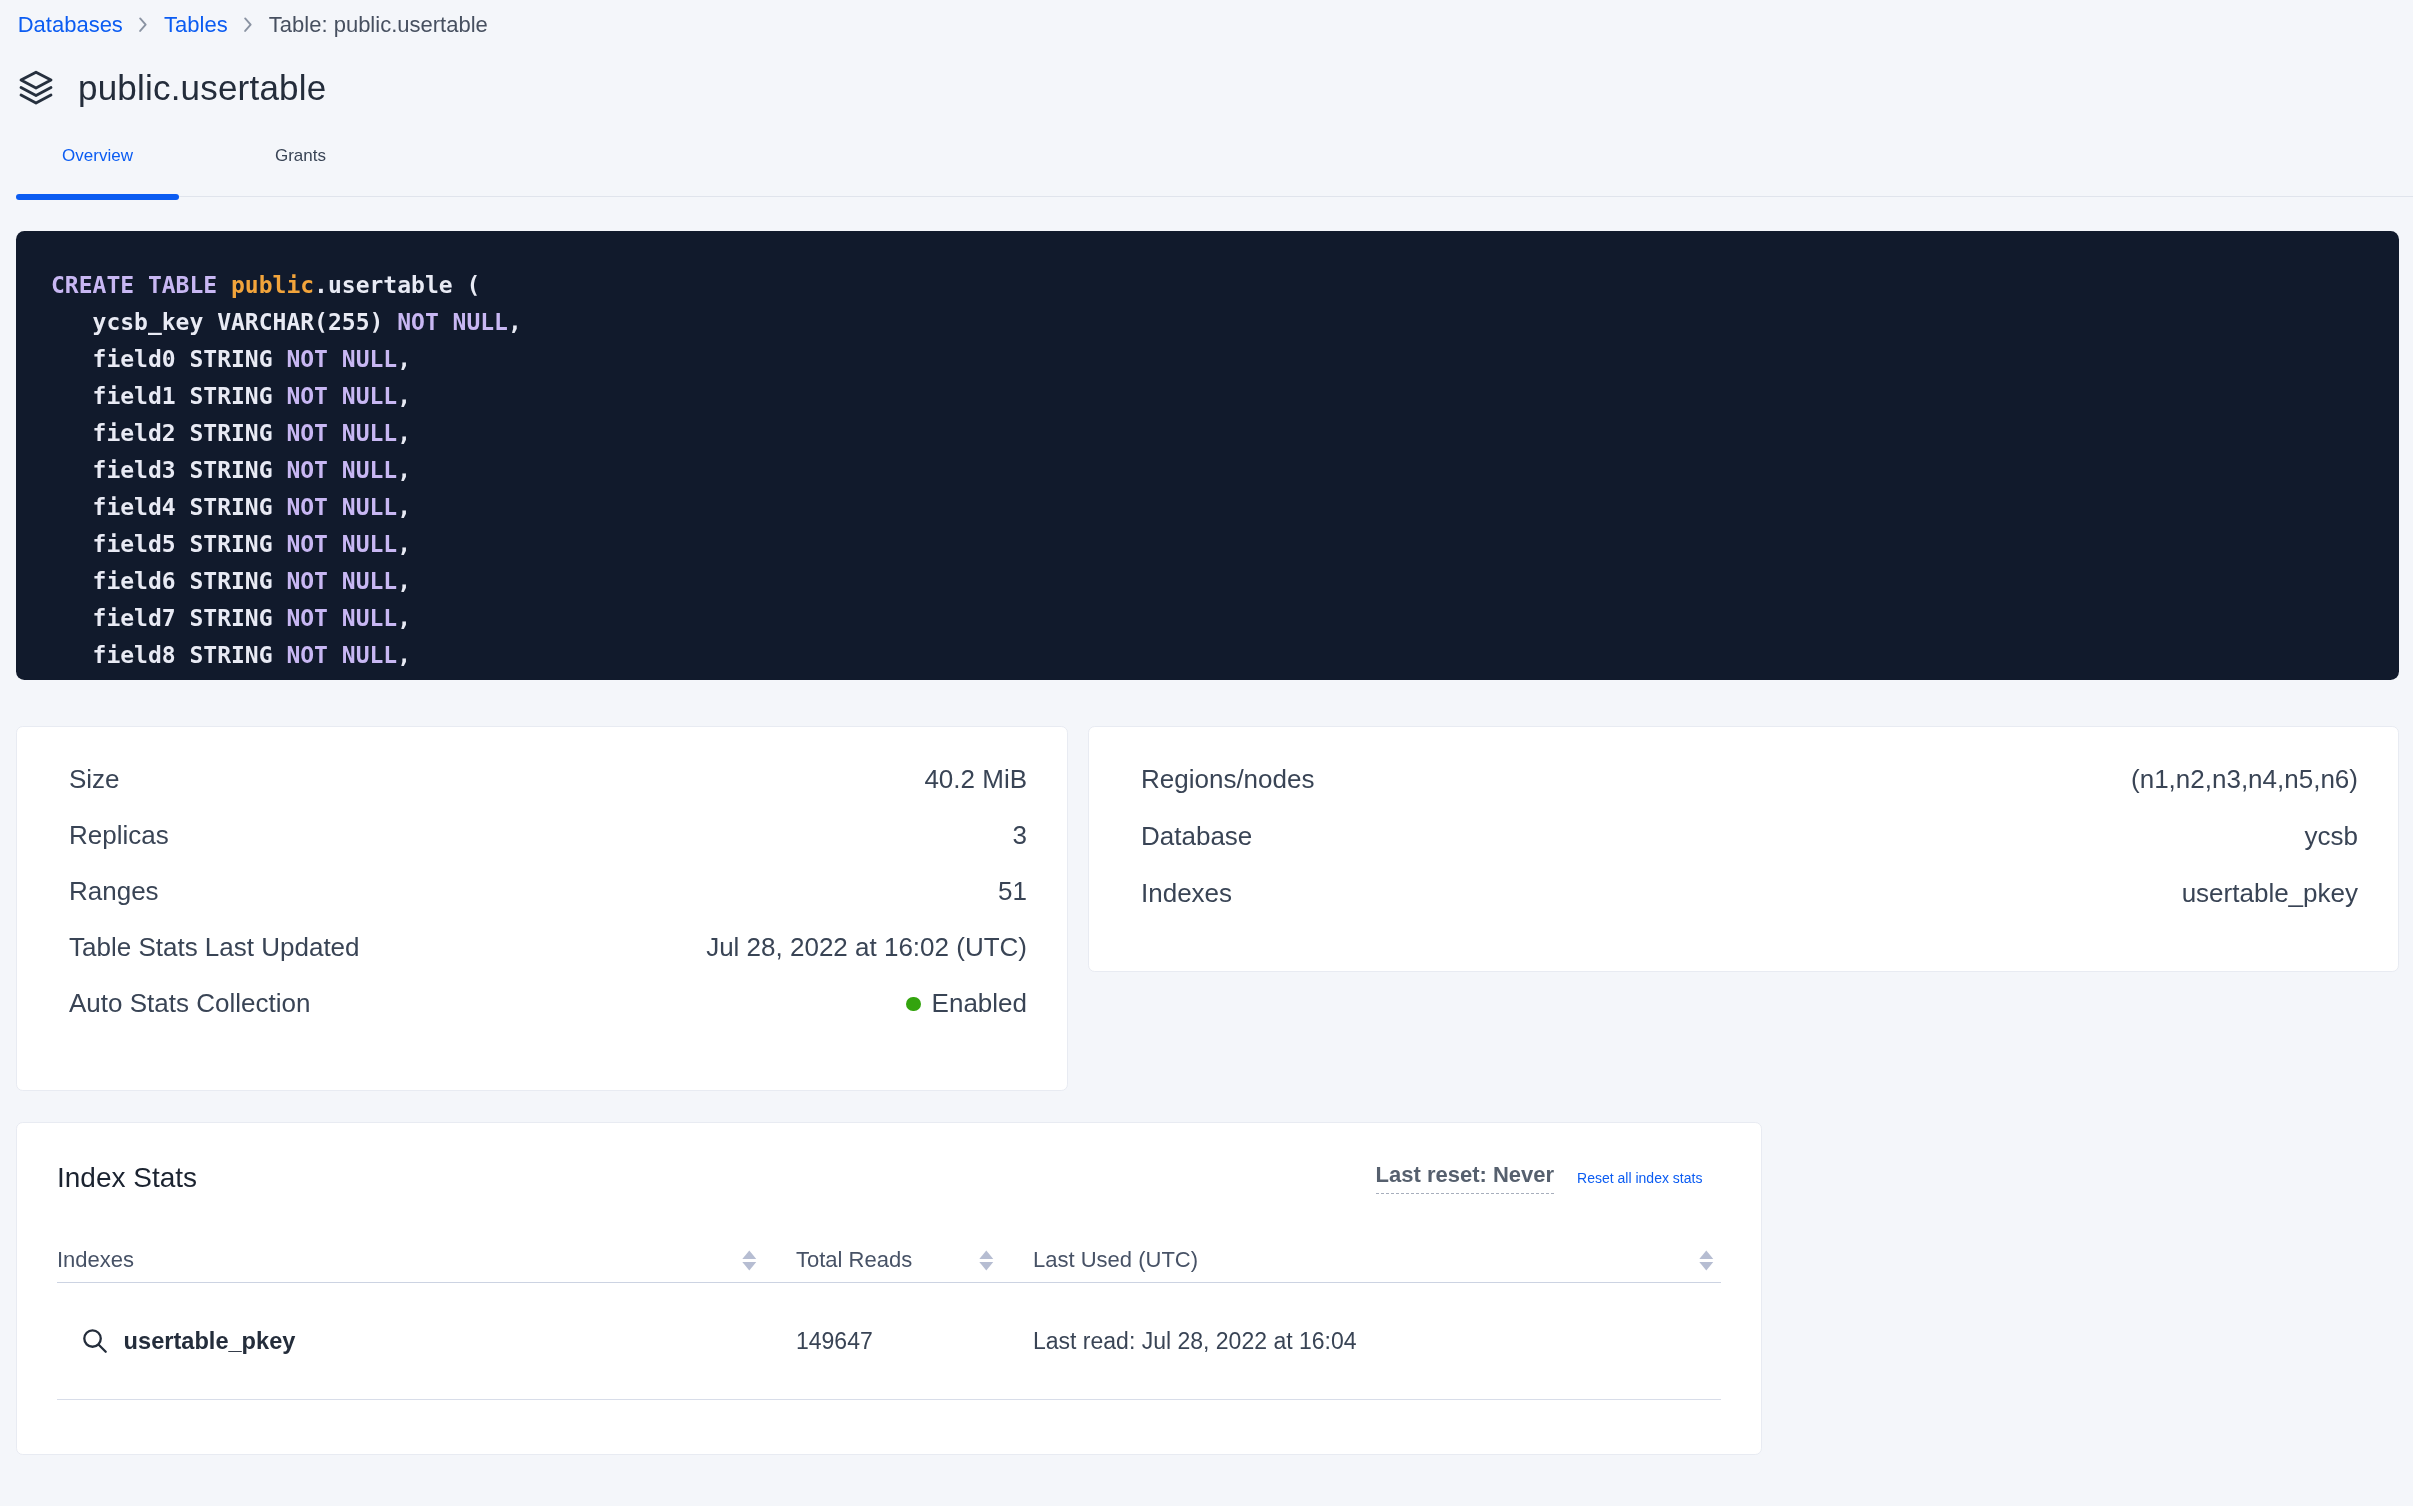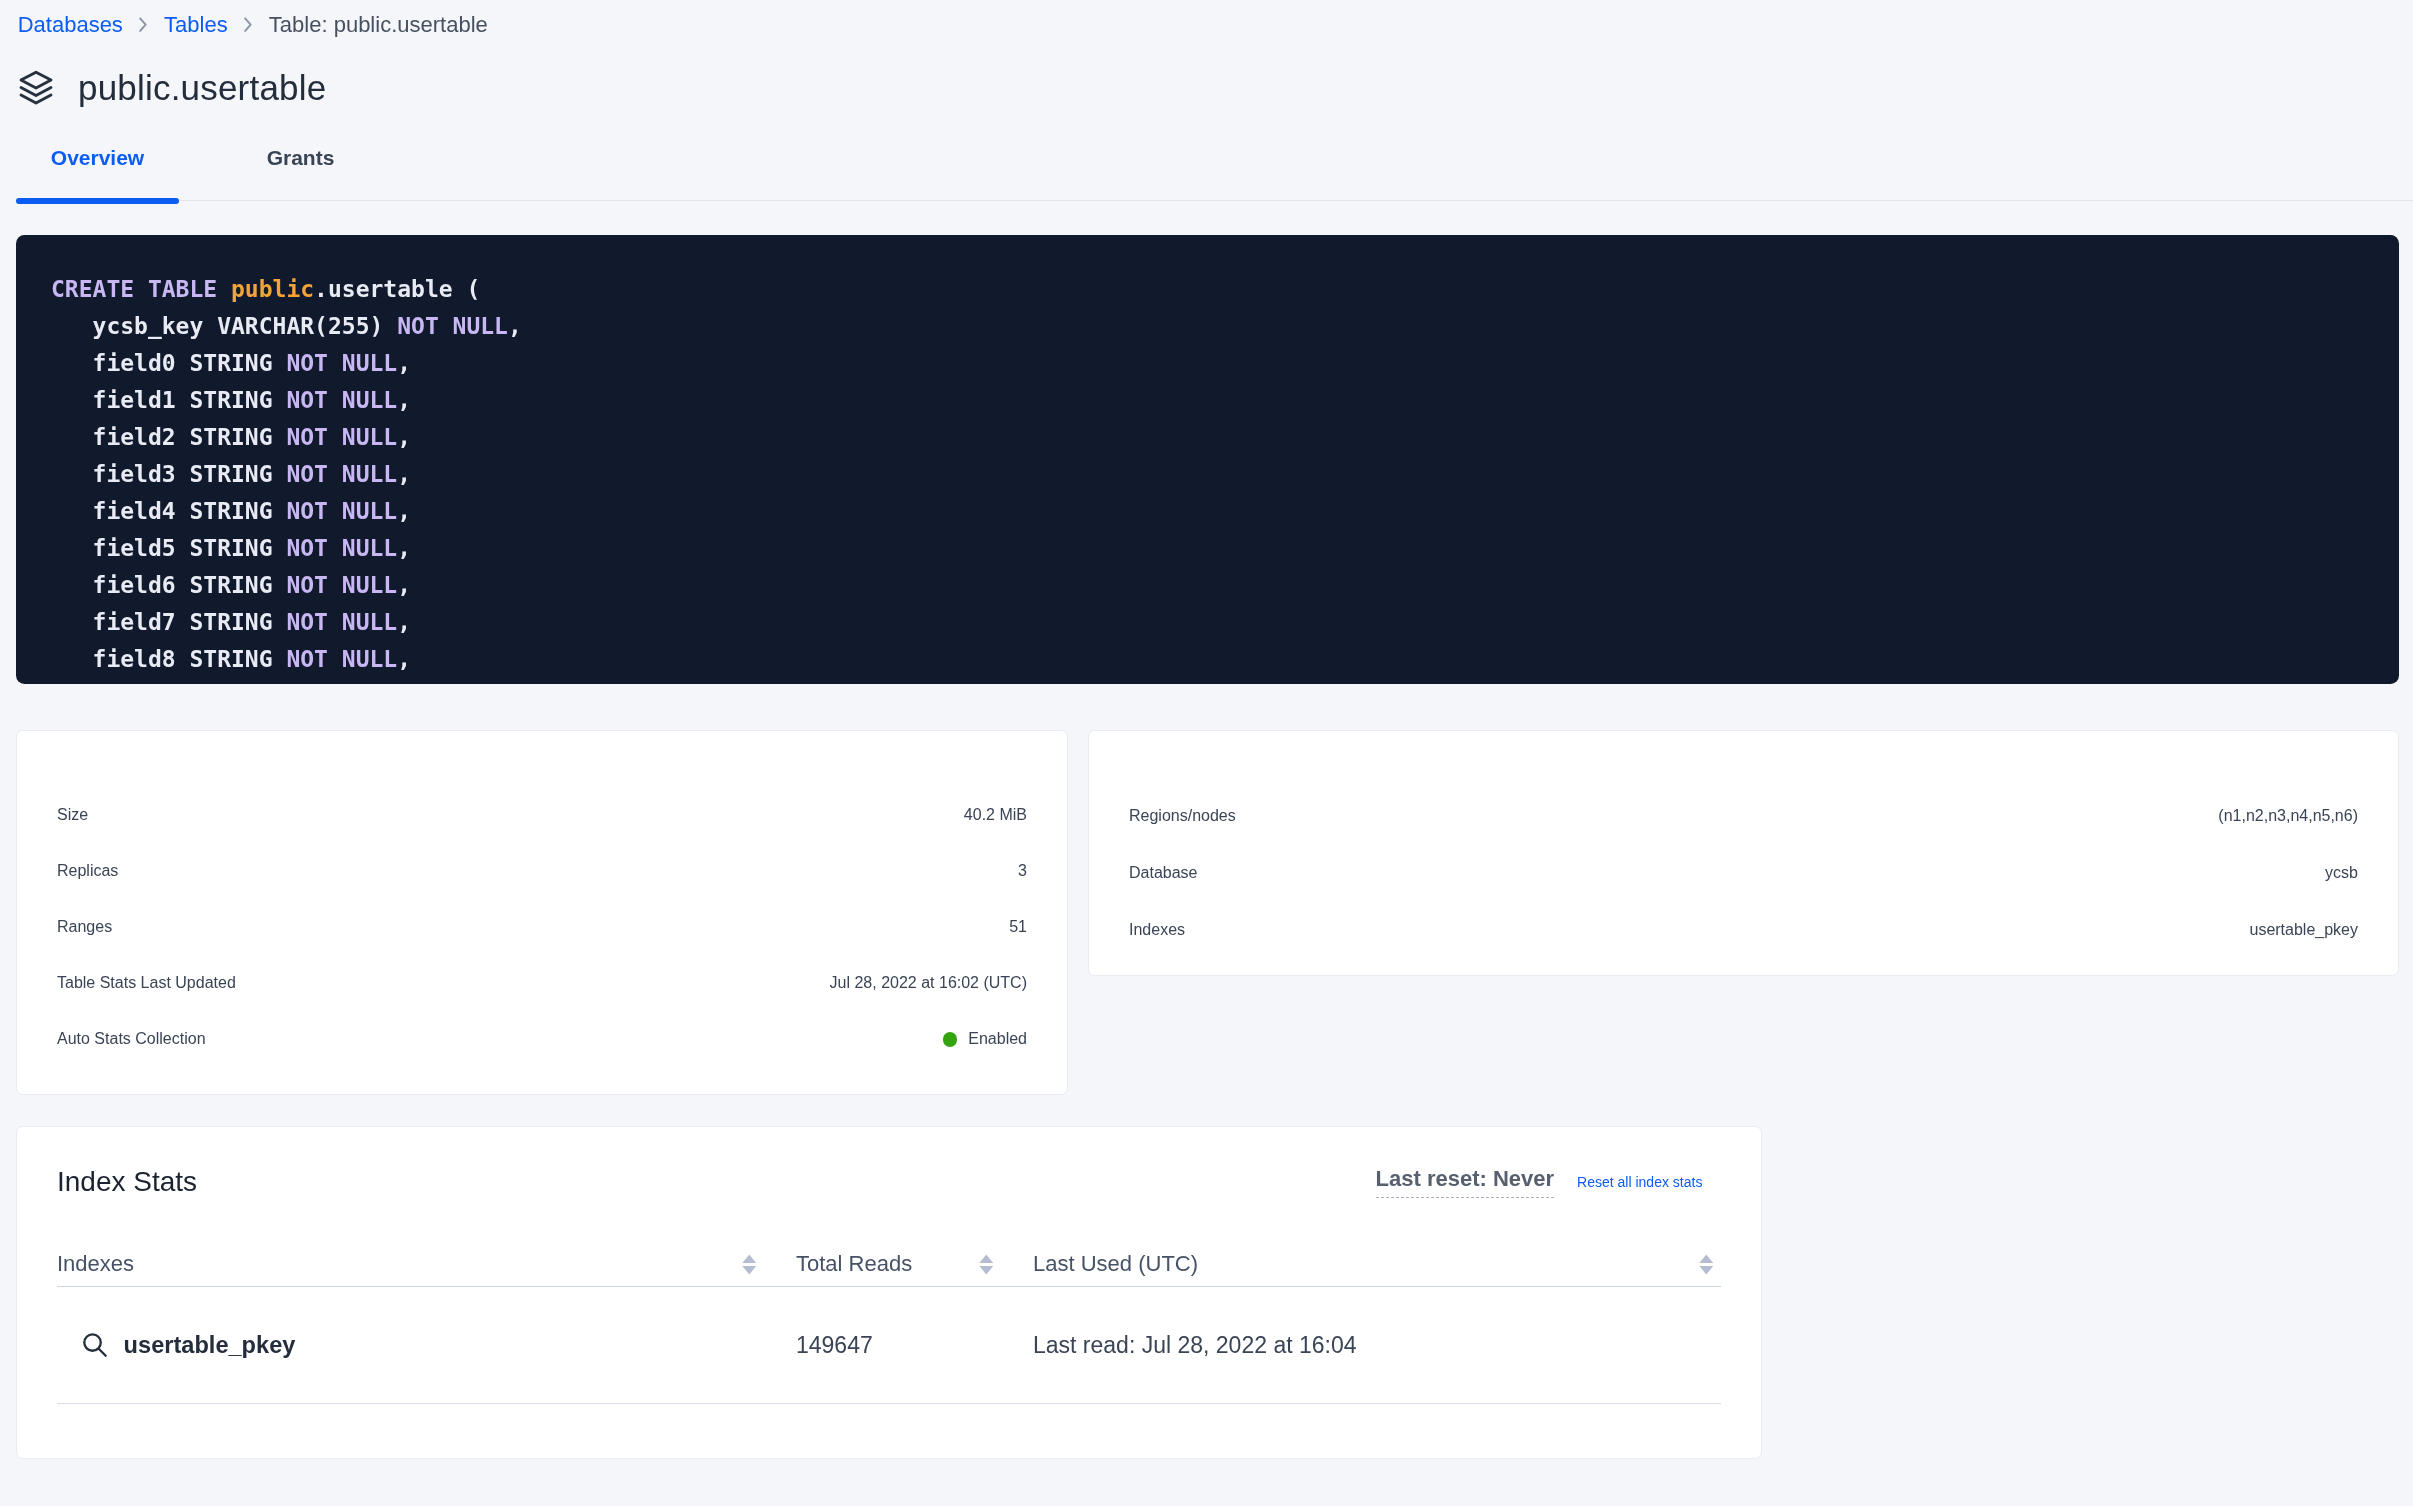--- a/index.html
+++ b/index.html
@@ -22,40 +22,40 @@
   .breadcrumb{display:flex;align-items:center;gap:14.3px;margin:11.8px 0 0 17.7px;font-size:22px;}
   .crumb-link{color:var(--blue);text-decoration:none;cursor:pointer;}
   .crumb-current{color:#475060;}
   .crumb-chevron{width:12.6px;height:19.4px;flex:0 0 auto;}
   
   .title-row{display:flex;align-items:flex-end;gap:22px;margin:30px 0 0 16px;}
   .title-row h1{margin:0;font-size:35px;font-weight:500;color:#242d3b;letter-spacing:0.2px;}
   .stack-icon{width:40px;height:40px;flex:0 0 auto;}
   
   .tabs{display:flex;gap:40px;margin:32px 0 0 16px;width:2397px;border-bottom:1.7px solid #e0e4ec;box-sizing:border-box;}
-  .tab{width:163px;text-align:center;font-size:21px;font-weight:700;color:#394455;padding:6.7px 0 30px;position:relative;cursor:pointer;}
+  .tab{width:163px;text-align:center;font-size:17px;font-weight:400;color:#394455;padding:6.7px 0 30px;position:relative;cursor:pointer;}
   .tab.active{color:var(--blue);}
   .tab.active::after{content:"";position:absolute;left:0;right:0;bottom:-3.4px;height:5.9px;border-radius:3.4px;background:var(--blue);}
   
   .code-block{
     box-sizing:border-box;width:2383px;height:449px;margin:34px 0 0 16px;
     background:var(--code-bg);border-radius:8.4px;padding:36px 35px;overflow:hidden;
     font-family:"DejaVu Sans Mono","Liberation Mono",monospace;
     font-size:23px;line-height:37px;font-weight:700;color:var(--code-pl);
   }
   .code-line{white-space:pre;}
   .tok-kw{color:var(--code-kw);}
   .tok-acc{color:var(--code-acc);}
   .tok-pl{color:var(--code-pl);}
   
   .cards-row{display:flex;gap:20px;margin:46px 0 0 16px;align-items:flex-start;}
   .card{background:#ffffff;border:0.8px solid #e8ebf2;border-radius:6.7px;box-sizing:border-box;}
   .card-left{width:1052px;height:365px;padding:37px 40px;}
   .card-right{width:1311px;height:246px;padding:37px 40px;}
-  .detail-row{height:56px;display:flex;justify-content:space-between;align-items:flex-end;font-size:16px;color:#394455;}
+  .detail-row{height:56px;display:flex;justify-content:space-between;align-items:flex-start;font-size:26px;color:#394455;margin-left:12px;}
   .card-right .detail-row{height:57px;}
   .detail-label{color:#394455;}
   .detail-value{display:flex;align-items:center;gap:11px;color:#394455;}
   .status-dot{width:14.3px;height:14.3px;border-radius:50%;background:var(--green);}
   
   .index-card{width:1746px;height:333px;margin:31px 0 0 16px;padding:39px 40px 0;box-sizing:border-box;}
   .index-head{display:flex;justify-content:space-between;align-items:center;}
   .index-head h2{margin:0;font-size:28px;font-weight:400;color:#1b2330;}
   .index-controls{display:flex;align-items:center;gap:23px;padding-right:18.6px;}
   .last-reset{font-size:22px;color:#56606e;border-bottom:1.7px dashed #a7aebc;padding-bottom:5px;cursor:help;font-weight:bold;}

